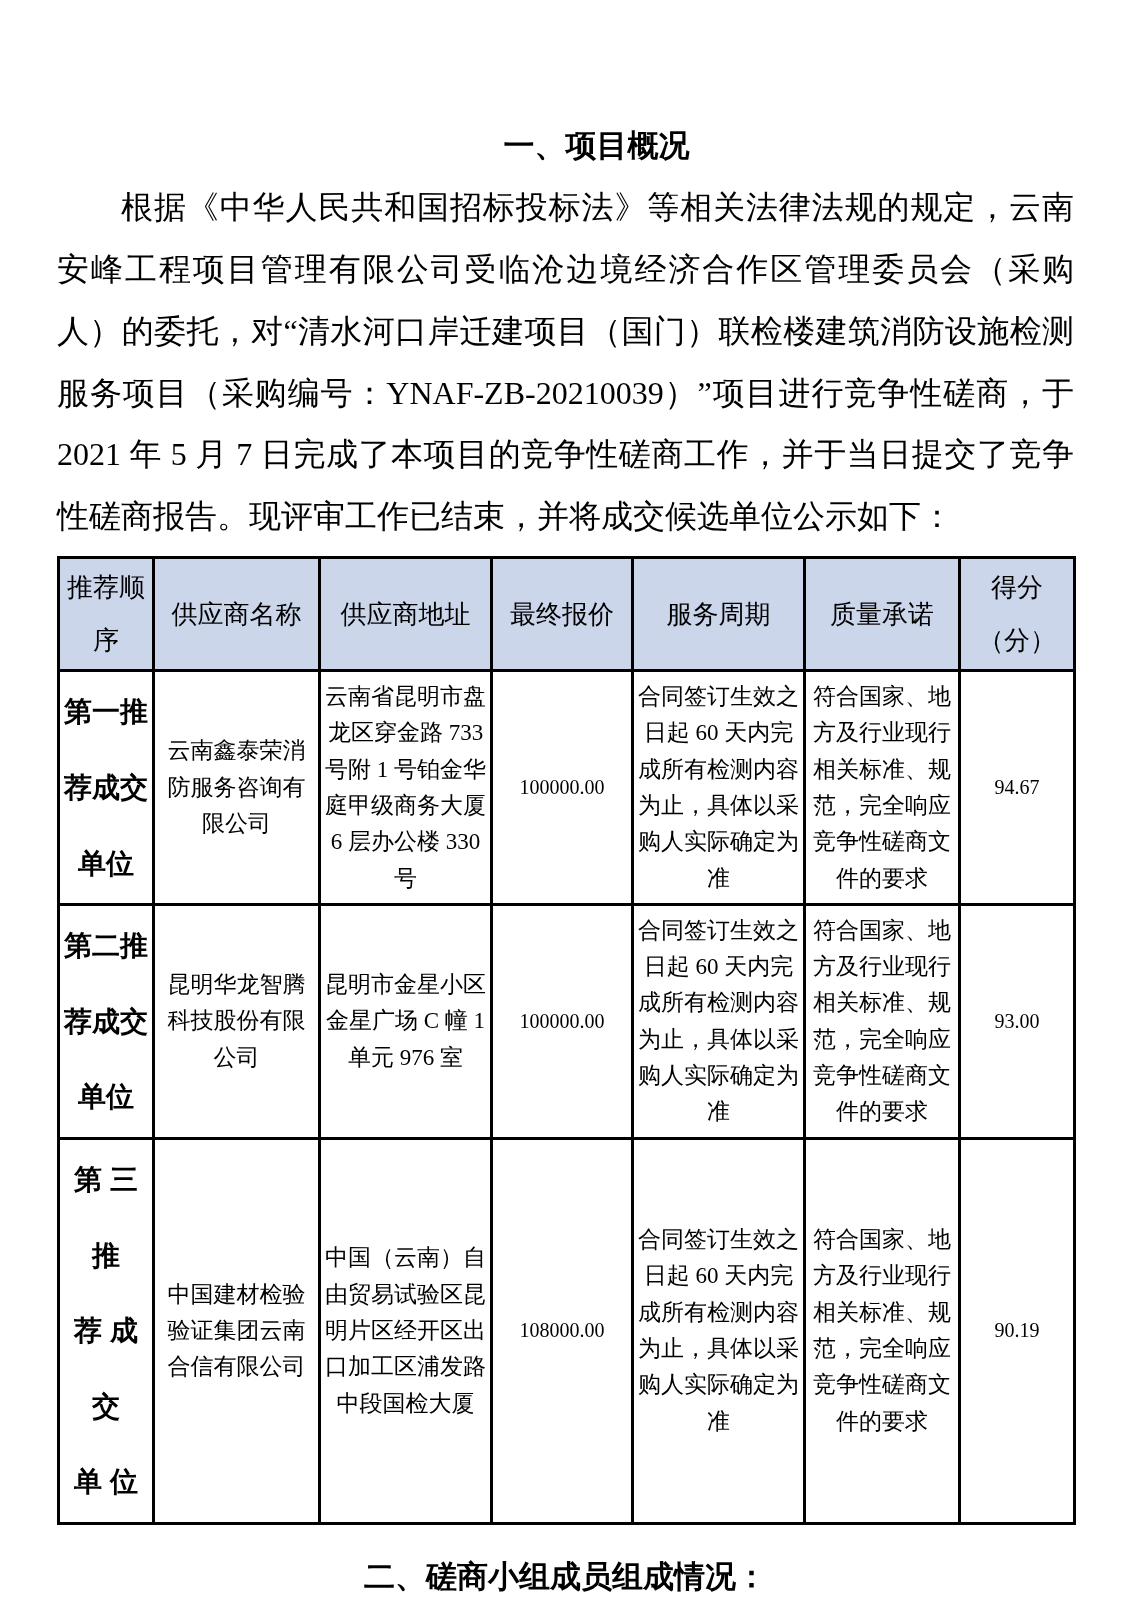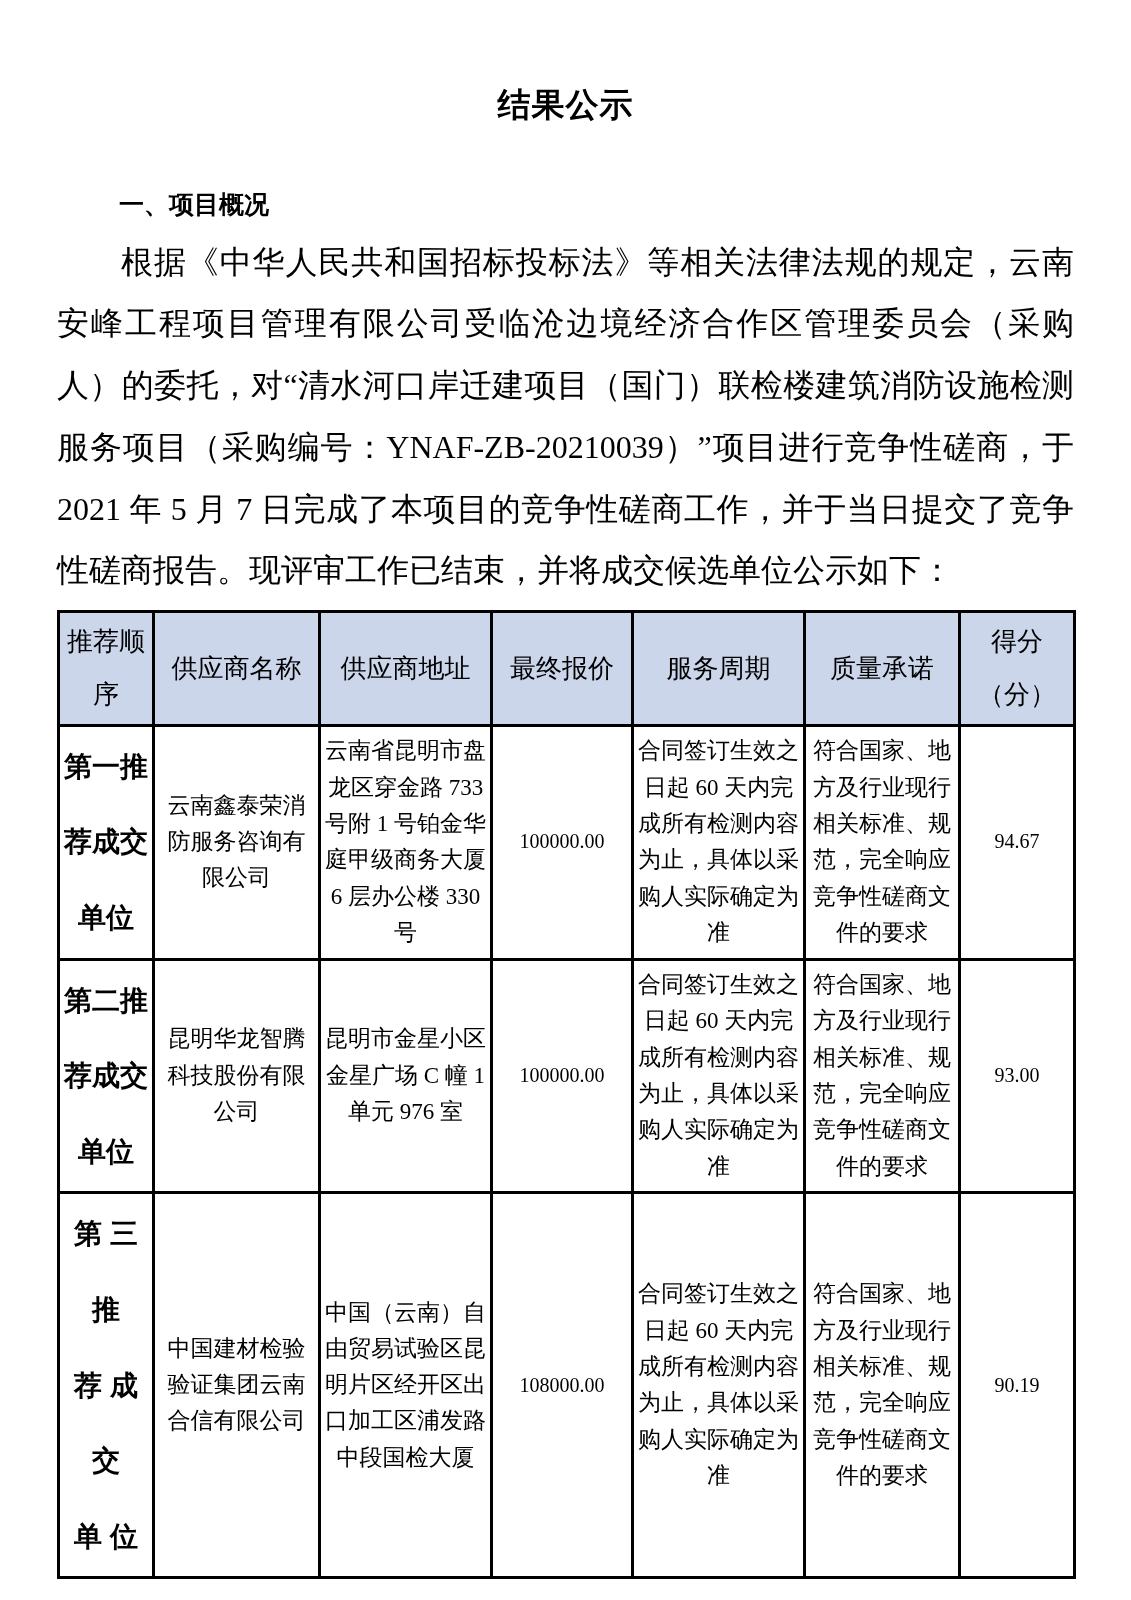--- a/index.html
+++ b/index.html
@@ -19,22 +19,23 @@
     font-weight: 700;
     font-size: 33px;
     line-height: 1.9;
     font-family: "Liberation Sans", "DejaVu Sans", sans-serif;
     letter-spacing: 1px;
   }
 
   .sec-heading {
     font-family: "Liberation Sans", "DejaVu Sans", sans-serif;
     font-weight: 700;
-    font-size: 25px;
+    font-size: 31px;
     line-height: 1.4;
+    text-align: center;
   }
   .sec1-heading { margin: 50px 0 0 62px; }
 
   .par {
     font-size: 32px;
     line-height: 1.93;
     text-align: justify;
     text-indent: 2em;
     margin: 10px 0 0 0;
   }
@@ -75,21 +76,20 @@
   tr.row-3 td { height: 189px; }
 
   .sec2-heading { margin-top: 30px; }
 </style>
 </head>
 <body>
 
 <div class="page">
 
   <div class="doc-title">
-    <div>结果公示</div>
   </div>
 
   <div class="sec-heading sec1-heading">一、项目概况</div>
 
   <p class="par">根据《中华人民共和国招标投标法》等相关法律法规的规定，云南安峰工程项目管理有限公司受临沧边境经济合作区管理委员会（采购人）的委托，对“清水河口岸迁建项目（国门）联检楼建筑消防设施检测服务项目（采购编号：YNAF-ZB-20210039）”项目进行竞争性磋商，于 2021 年 5 月 7 日完成了本项目的竞争性磋商工作，并于当日提交了竞争性磋商报告。现评审工作已结束，并将成交候选单位公示如下：</p>
 
   <table class="results">
     <colgroup>
       <col style="width:95px">
       <col style="width:166px">

